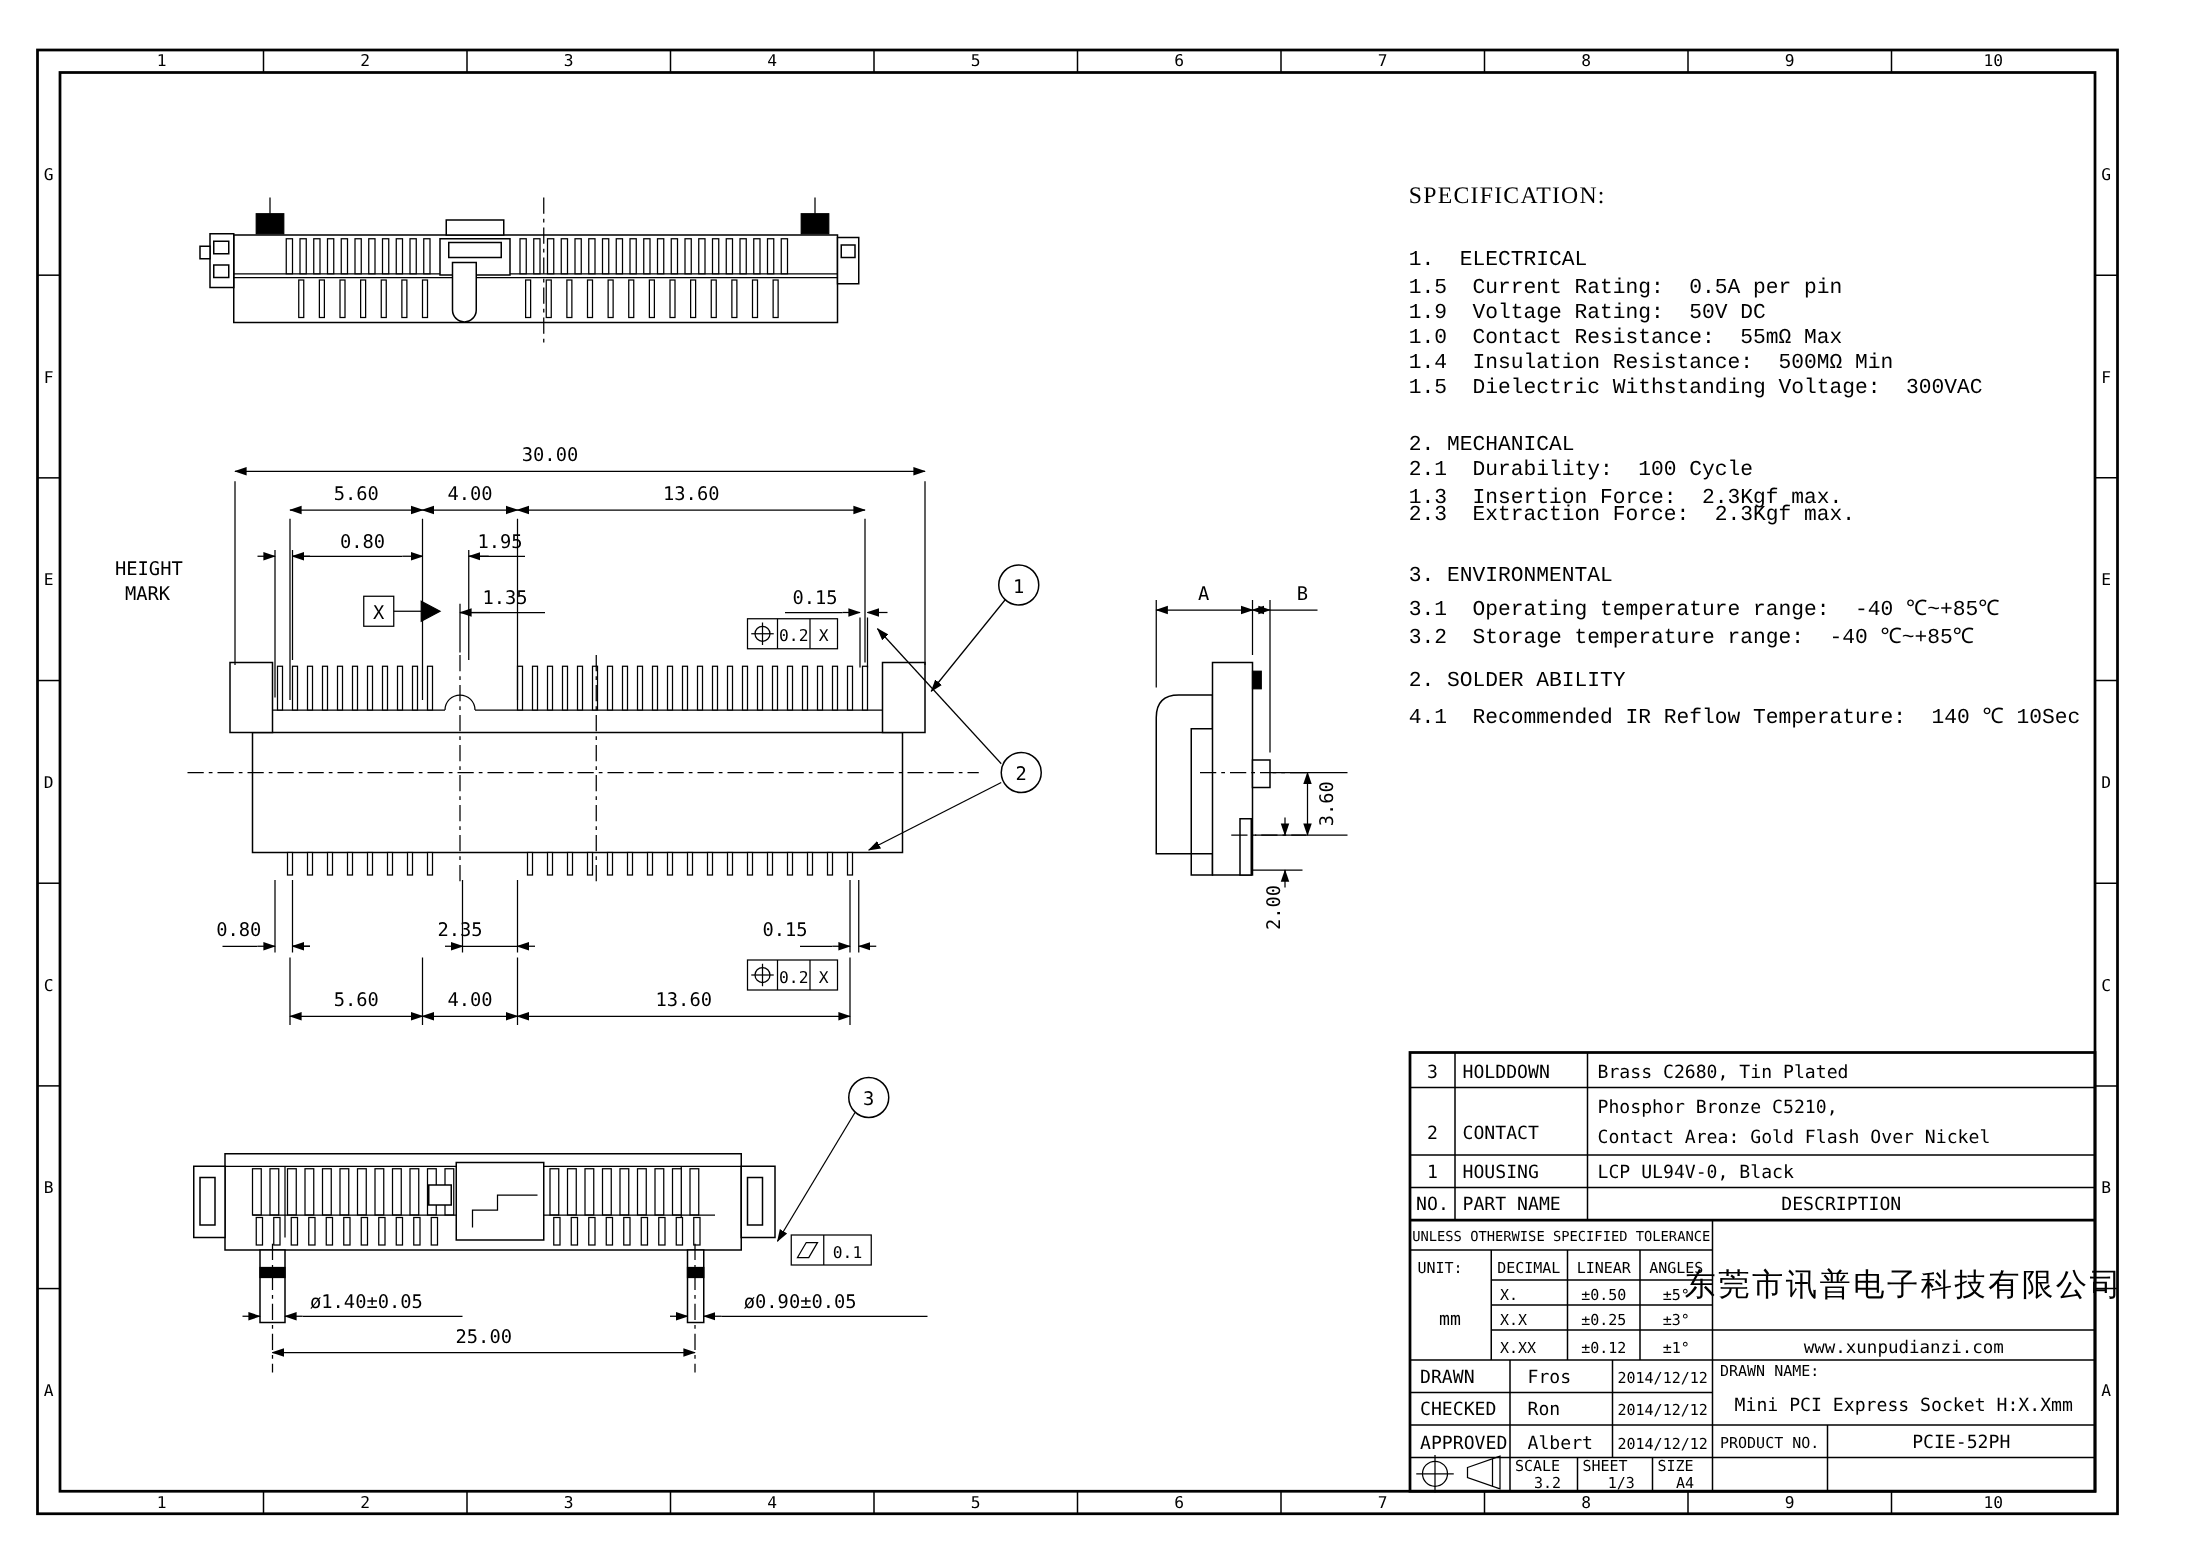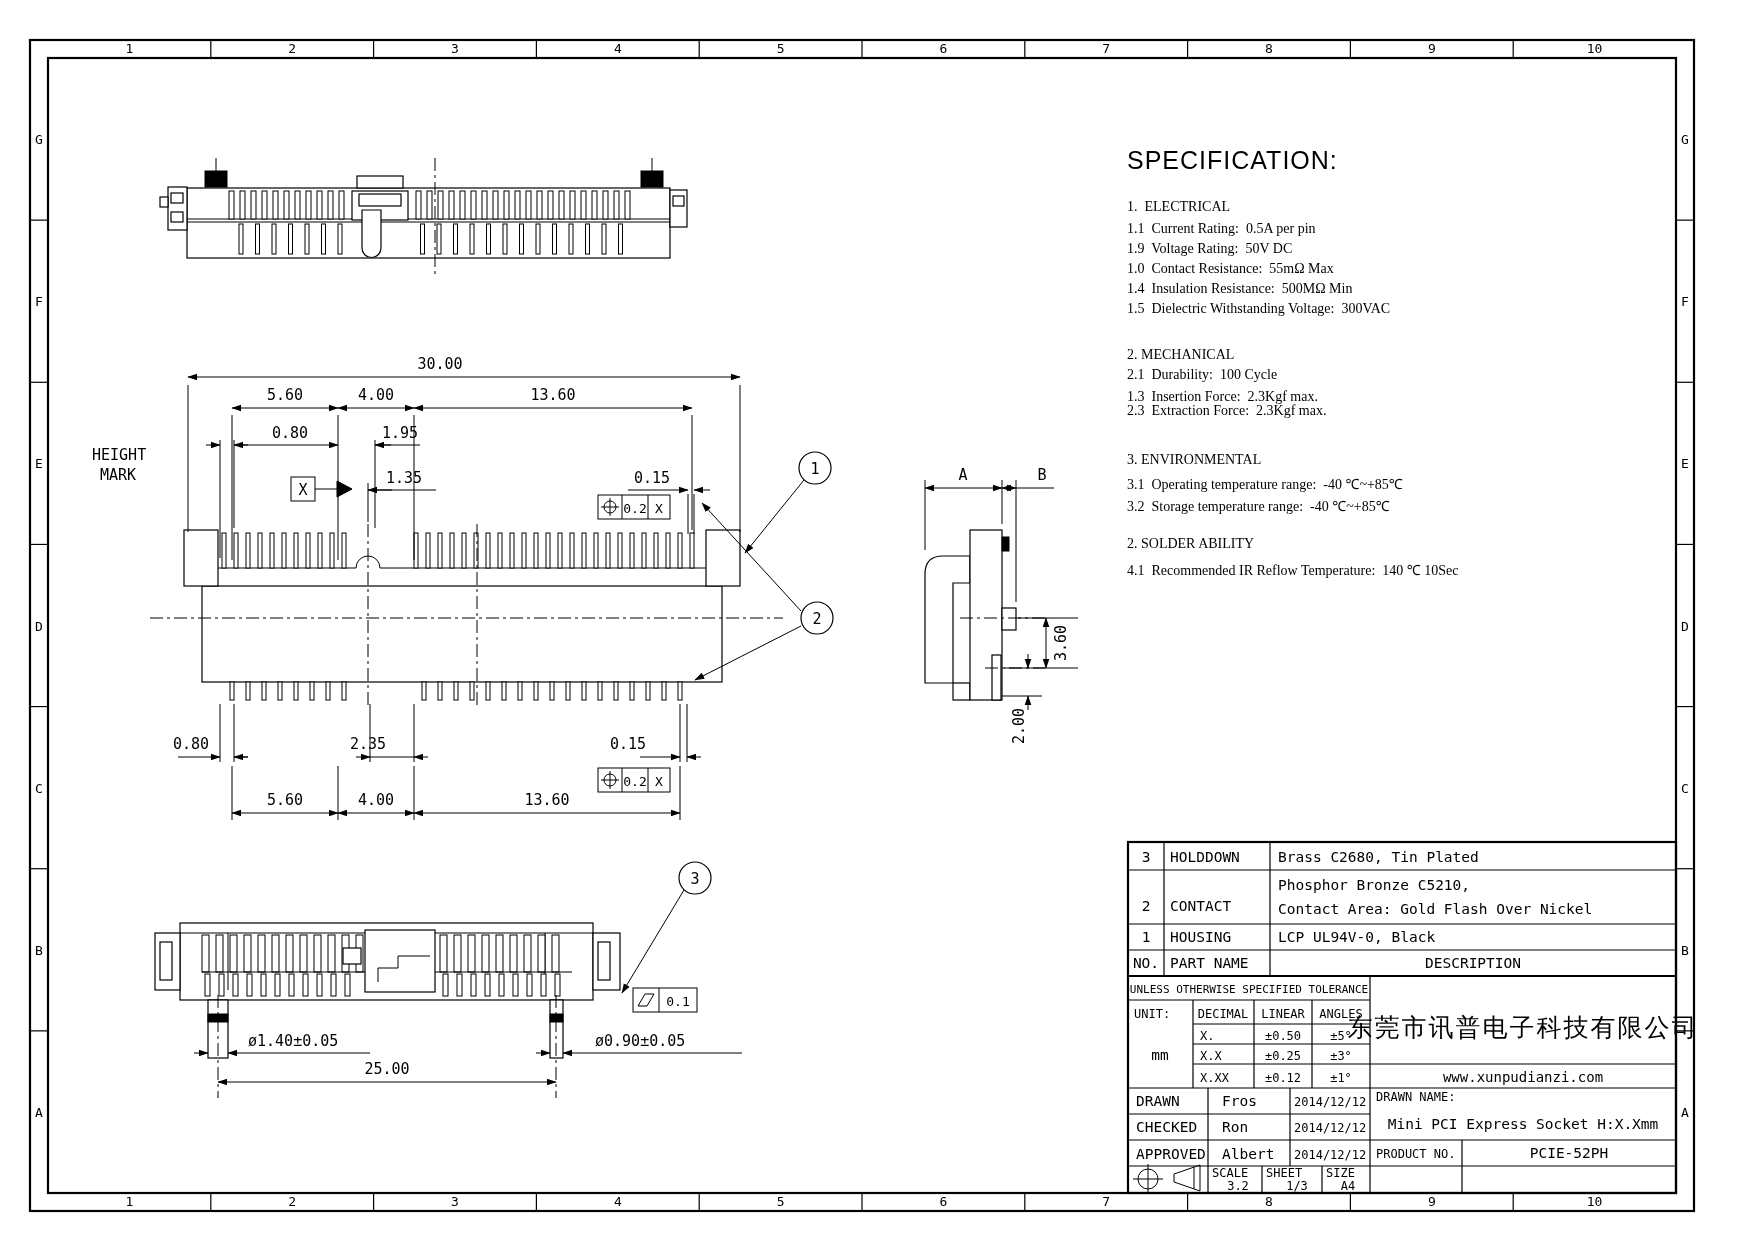--- a/index.html
+++ b/index.html
@@ -12,24 +12,24 @@
   .dim{stroke:#000;stroke-width:1;fill:none;}
   .cl{stroke:#000;stroke-width:1;stroke-dasharray:13 4 3 4;fill:none;}
   .pin{fill:#fff;stroke:#000;stroke-width:1;}
   .wh{fill:#fff;stroke:#000;stroke-width:1.2;}
   .bk{fill:#000;stroke:#000;stroke-width:1;}
   text{fill:#000;font-family:"DejaVu Sans Mono",monospace;}
   .dt{font-size:15px;}
   .bt{font-size:13px;}
   .tb{font-size:14.5px;}
   .tbs{font-size:12px;}
-  .spec-line{position:absolute;left:1127px;white-space:pre;font-size:14px;
-             font-family:Liberation Serif, serif;}
-  .spec-title{position:absolute;left:1127px;white-space:pre;font-size:25px;letter-spacing:1px;
-              font-family:Liberation Sans, sans-serif;}
+  .spec-line{position:absolute;left:1127px;white-space:pre;font-size:17px;
+             font-family:Liberation Mono, monospace;}
+  .spec-title{position:absolute;left:1127px;white-space:pre;font-size:19px;letter-spacing:1px;
+              font-family:Liberation Serif, serif;}
   .cjk{font-family:"DejaVu Sans","Liberation Sans",sans-serif;letter-spacing:2px;}
 </style>
 </head>
 <body>
 
 <div class="sheet">
 
 <svg id="svg" width="1754" height="1240" viewBox="0 0 1754 1240">
   <defs>
     <marker id="ar" viewBox="0 0 10 10" refX="9.3" refY="5" markerWidth="10" markerHeight="10" orient="auto-start-reverse">
@@ -600,21 +600,21 @@
     <text x="1266" y="1177" class="tbs">SHEET</text>
     <text x="1297" y="1190" text-anchor="middle" class="tbs">1/3</text>
     <text x="1326" y="1177" class="tbs">SIZE</text>
     <text x="1348" y="1190" text-anchor="middle" class="tbs">A4</text>
   </g>
 </svg>
 
   <div>
     <div class="spec-title" style="top:146px">SPECIFICATION:</div>
     <div class="spec-line" style="top:199px">1.  ELECTRICAL</div>
-    <div class="spec-line" style="top:221px">1.1  Current Rating:  0.5A per pin</div>
+    <div class="spec-line" style="top:221px">1.5  Current Rating:  0.5A per pin</div>
     <div class="spec-line" style="top:241px">1.9  Voltage Rating:  50V DC</div>
     <div class="spec-line" style="top:261px">1.0  Contact Resistance:  55mΩ Max</div>
     <div class="spec-line" style="top:281px">1.4  Insulation Resistance:  500MΩ Min</div>
     <div class="spec-line" style="top:301px">1.5  Dielectric Withstanding Voltage:  300VAC</div>
     <div class="spec-line" style="top:347px">2. MECHANICAL</div>
     <div class="spec-line" style="top:367px">2.1  Durability:  100 Cycle</div>
     <div class="spec-line" style="top:389px">1.3  Insertion Force:  2.3Kgf max.</div>
     <div class="spec-line" style="top:403px">2.3  Extraction Force:  2.3Kgf max.</div>
     <div class="spec-line" style="top:452px">3. ENVIRONMENTAL</div>
     <div class="spec-line" style="top:474px">3.1  Operating temperature range:  -40 ℃~+85℃</div>

